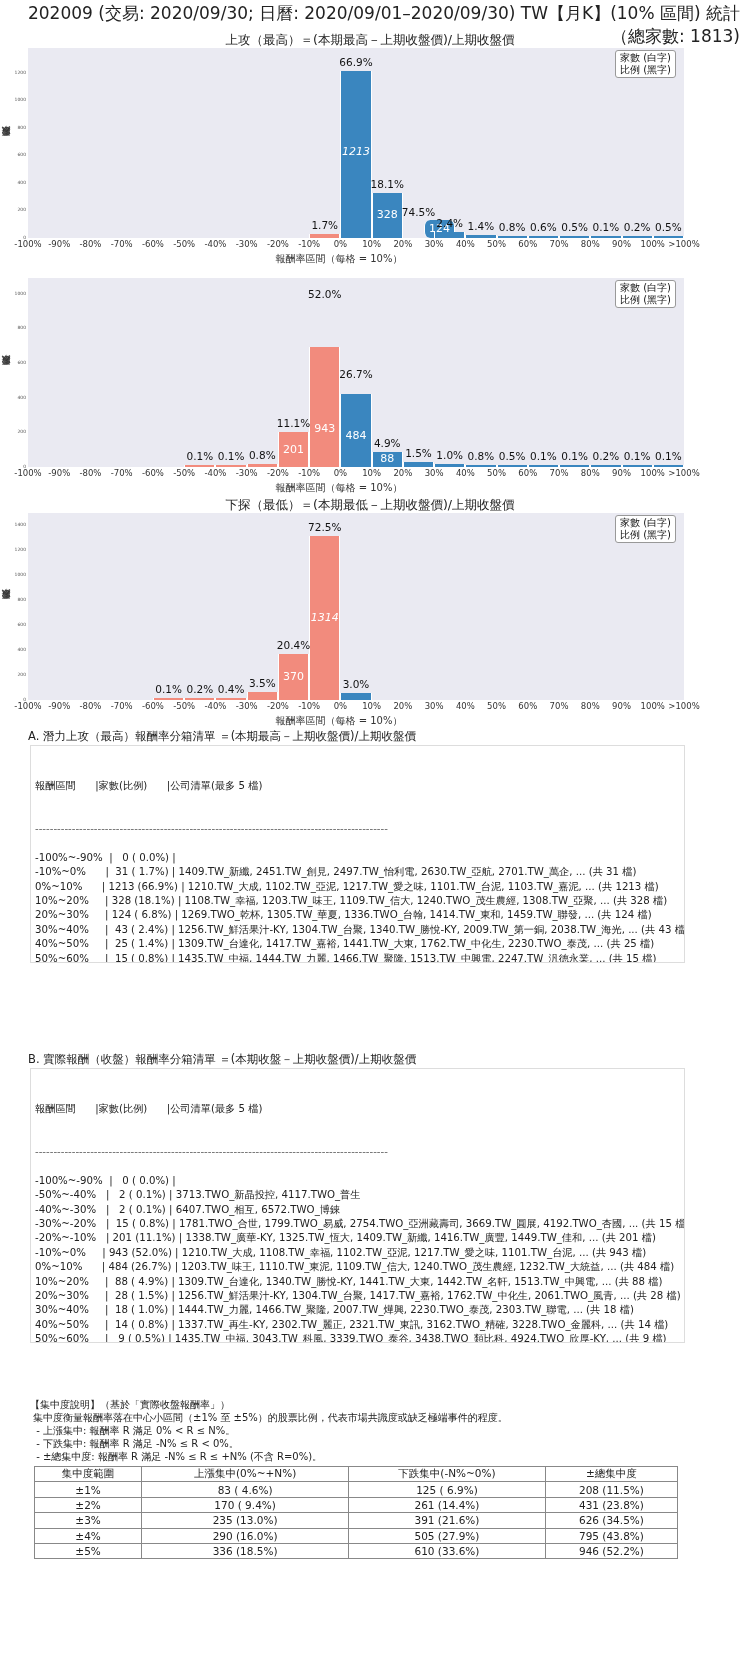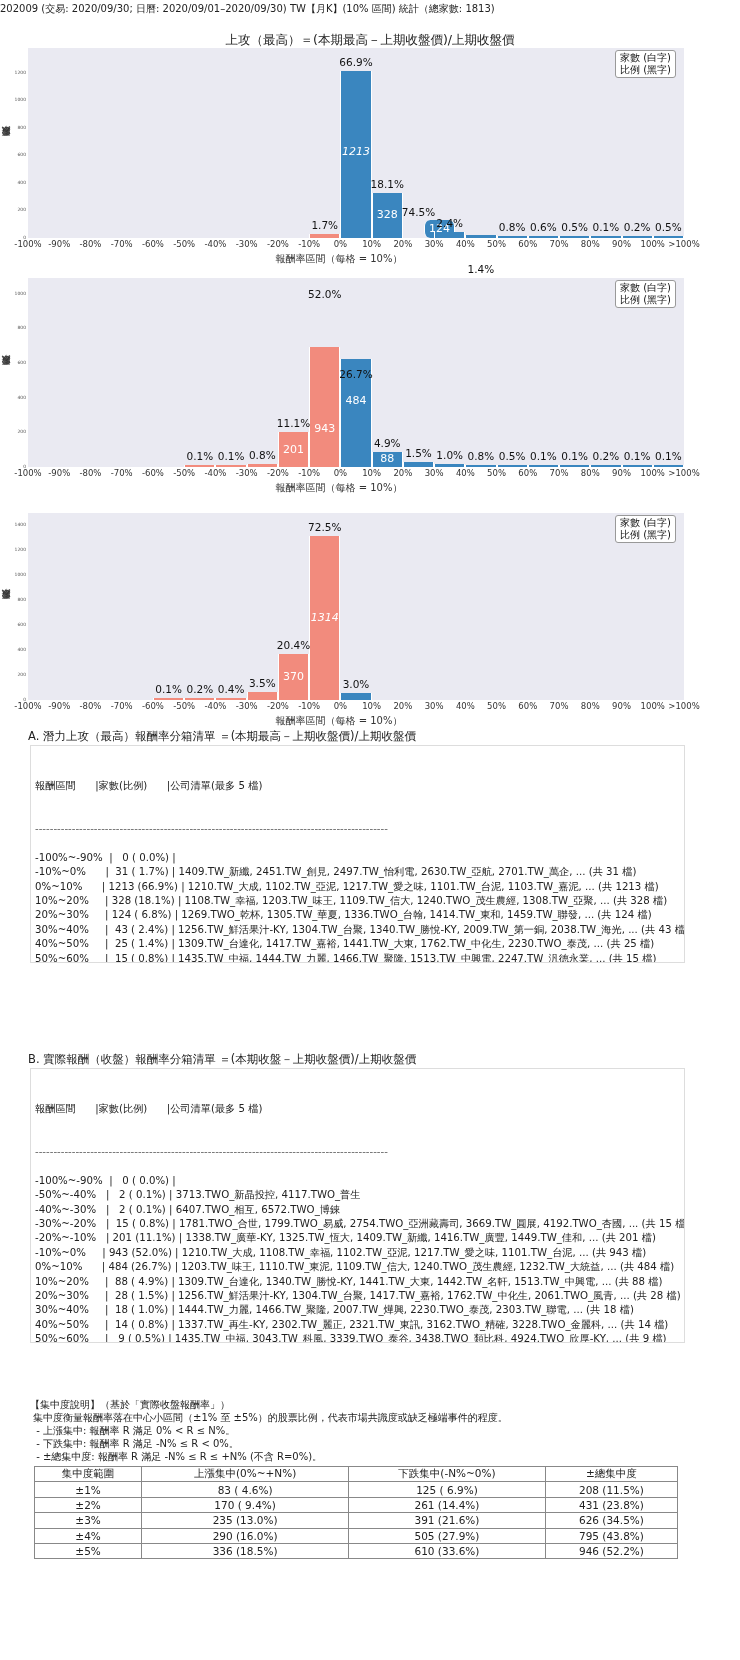--- a/index.html
+++ b/index.html
@@ -1,18 +1,18 @@
 <!DOCTYPE html>
 <html><head>
 <meta charset="utf-8">
 <style>
   html, body { margin:0; padding:0; background:#ffffff; }
   body { width:740px; height:1660px; position:relative; font-family:"DejaVu Sans","Liberation Sans",sans-serif; color:#222; overflow:hidden; }
   .abs { position:absolute; }
-  .main-title { top:2px; left:0; width:740px; text-align:left; font-size:10px; color:#222; }
+  .main-title { top:2px; left:0; width:740px; text-align:right; font-size:17px; color:#222; }
   .chart { position:absolute; left:0; width:740px; }
   .chart-title { position:absolute; left:0; width:740px; text-align:center; font-size:12.5px; color:#222; }
   .plot { position:absolute; left:28px; width:656px; background:#eaeaf2; }
   .ylabel { position:absolute; left:0; width:14px; font-size:9px; color:#333; writing-mode:vertical-rl; transform:rotate(180deg); text-align:center; }
   .ytick { position:absolute; left:10px; width:16px; text-align:right; font-size:4.5px; color:#555; }
   .xtick { position:absolute; font-size:8.5px; color:#333; width:40px; text-align:center; }
   .xlabel { position:absolute; left:0; width:678px; text-align:center; font-size:10px; color:#333; }
   .bar { position:absolute; bottom:0; box-sizing:border-box; border-right:1px solid #fff; border-left:1px solid #fff; }
   .bar.neg { background:#f28b7d; }
   .bar.pos { background:#3a86bf; }
@@ -51,21 +51,21 @@
       <div class="bar pos" style="left: 499.81px; width: 31.2381px; height: 2.5px;"></div>
       <div class="bar pos" style="left: 531.048px; width: 31.2381px; height: 2.5px;"></div>
       <div class="bar pos" style="left: 562.286px; width: 31.2381px; height: 2.5px;"></div>
       <div class="bar pos" style="left: 593.524px; width: 31.2381px; height: 2.5px;"></div>
       <div class="bar pos" style="left: 624.762px; width: 31.2381px; height: 2.5px;"></div>
       <div class="bar-pct" style="left: 271.762px; top: 170.732px;">1.7%</div>
       <div class="bar-pct" style="left: 303px; top: 7.99275px;">66.9%</div>
       <div class="bar-pct" style="left: 334.238px; top: 129.841px;">18.1%</div>
       <div class="bar-pct" style="left: 365.476px; top: 157.928px;">74.5%</div>
       <div class="bar-pct" style="left: 396.714px; top: 169.08px;">2.4%</div>
-      <div class="bar-pct" style="left: 427.952px; top: 171.558px; margin-top: 43px;">1.4%</div>
+      <div class="bar-pct" style="left: 427.952px; top: 171.558px;">1.4%</div>
       <div class="bar-pct" style="left: 459.19px; top: 172.5px;">0.8%</div>
       <div class="bar-pct" style="left: 490.429px; top: 172.5px;">0.6%</div>
       <div class="bar-pct" style="left: 521.667px; top: 172.5px;">0.5%</div>
       <div class="bar-pct" style="left: 552.905px; top: 172.5px;">0.1%</div>
       <div class="bar-pct" style="left: 584.143px; top: 172.5px;">0.2%</div>
       <div class="bar-pct" style="left: 615.381px; top: 172.5px;">0.5%</div>
       <div class="legend">
         <div>家數 (白字)</div>
         <div>比例 (黑字)</div>
       </div>
@@ -106,21 +106,21 @@
     <div class="plot" style="top: 14px; height: 189px;">
       <div class="bar neg" style="left: 156.19px; width: 31.2381px; height: 2.5px;"></div>
       <div class="bar neg" style="left: 187.429px; width: 31.2381px; height: 2.5px;"></div>
       <div class="bar neg" style="left: 218.667px; width: 31.2381px; height: 2.60092px;"></div>
       <div class="bar neg" style="left: 249.905px; width: 31.2381px; height: 34.8523px;">
         <div class="bar-count" style="top: 10.4261px;">201</div>
       </div>
       <div class="bar neg" style="left: 281.143px; width: 31.2381px; height: 120px;">
         <div class="bar-count" style="top: 74.7555px;">943</div>
       </div>
-      <div class="bar pos" style="left: 312.381px; width: 31.2381px; height: 108px;">
+      <div class="bar pos" style="left: 312.381px; width: 31.2381px; height: 73px;">
         <div class="bar-count" style="top: 34.9615px;">484</div>
       </div>
       <div class="bar pos" style="left: 343.619px; width: 31.2381px; height: 15.2587px;">
         <div class="bar-count" style="top: 0.629358px;">88</div>
       </div>
       <div class="bar pos" style="left: 374.857px; width: 31.2381px; height: 4.85505px;"></div>
       <div class="bar pos" style="left: 406.095px; width: 31.2381px; height: 3.1211px;"></div>
       <div class="bar pos" style="left: 437.333px; width: 31.2381px; height: 2.5px;"></div>
       <div class="bar pos" style="left: 468.571px; width: 31.2381px; height: 2.5px;"></div>
       <div class="bar pos" style="left: 499.81px; width: 31.2381px; height: 2.5px;"></div>
@@ -173,20 +173,21 @@
     <div class="xtick" style="left: 476.571px; top: 204px;">50%</div>
     <div class="xtick" style="left: 507.81px; top: 204px;">60%</div>
     <div class="xtick" style="left: 539.048px; top: 204px;">70%</div>
     <div class="xtick" style="left: 570.286px; top: 204px;">80%</div>
     <div class="xtick" style="left: 601.524px; top: 204px;">90%</div>
     <div class="xtick" style="left: 632.762px; top: 204px;">100%</div>
     <div class="xtick" style="left: 664px; top: 204px;">&gt;100%</div>
     <div class="xlabel" style="top: 217px;">報酬率區間（每格 = 10%）</div>
   </div>
 <div class="chart" id="chart2" style="top:498px;height:232px;">
+    <div class="chart-title" style="top: -1px;">下探（最低）＝(本期最低－上期收盤價)/上期收盤價</div>
     <div class="ylabel" style="top: 15px; height: 187px;">股票家數</div>
     <div class="plot" style="top: 15px; height: 187px;">
       <div class="bar neg" style="left: 124.952px; width: 31.2381px; height: 2.5px;"></div>
       <div class="bar neg" style="left: 156.19px; width: 31.2381px; height: 2.5px;"></div>
       <div class="bar neg" style="left: 187.429px; width: 31.2381px; height: 2.5px;"></div>
       <div class="bar neg" style="left: 218.667px; width: 31.2381px; height: 7.854px;"></div>
       <div class="bar neg" style="left: 249.905px; width: 31.2381px; height: 46.1267px;">
         <div class="bar-count" style="top: 16.0633px;">370</div>
       </div>
       <div class="bar neg" style="left: 281.143px; width: 31.2381px; height: 163.812px; font-style: italic;">

